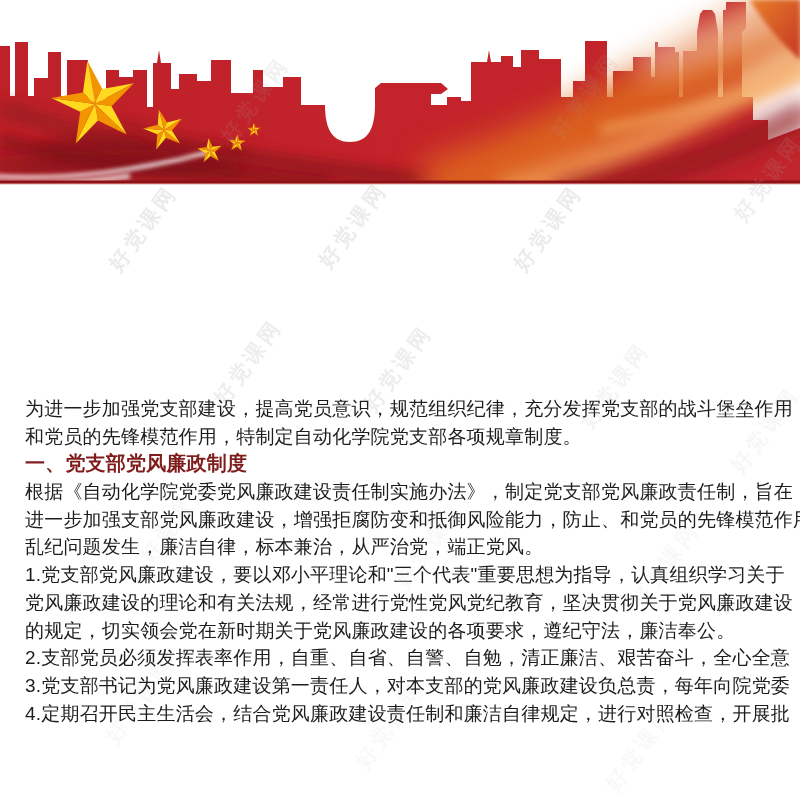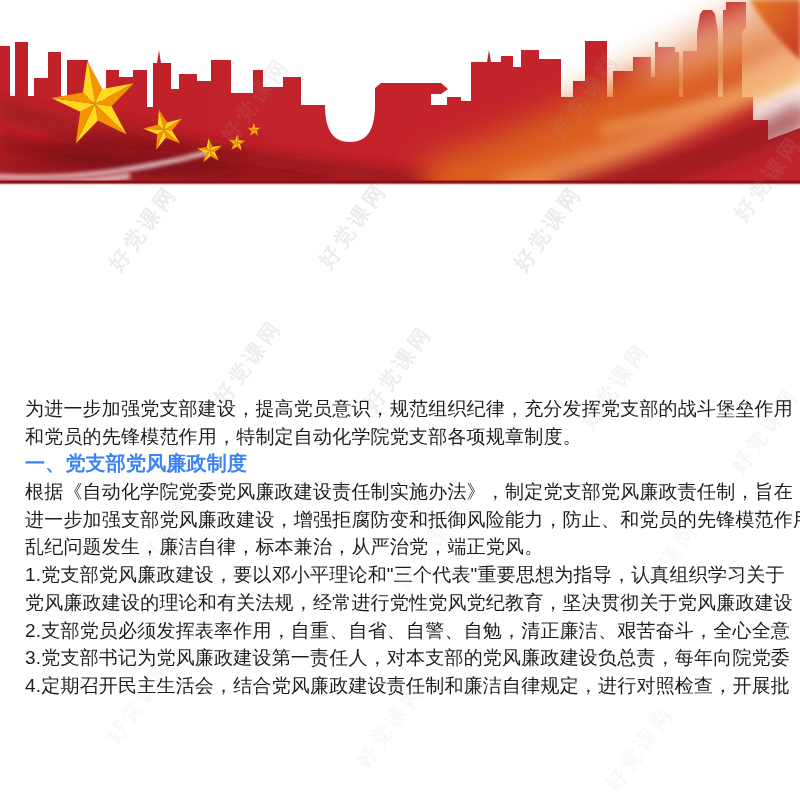--- a/index.html
+++ b/index.html
@@ -15,21 +15,21 @@
     font-weight:bold;
   }
   .doc{
     position:absolute;top:186px;left:25px;width:760px;
     padding-top:209px;color:#1d1d1d;
   }
   .line{
     height:27.7px;line-height:27.7px;font-size:19px;
     white-space:nowrap;letter-spacing:0.2px;
   }
-  .heading{font-weight:bold;font-size:20px;color:#3b82f6;}
+  .heading{font-weight:bold;font-size:20px;color:#7f1d1d;}
 </style>
 </head>
 <body>
 
 <div class="page">
 
   <svg class="header-art" viewBox="0 0 800 186" width="800" height="186">
     <defs>
       <clipPath id="clipHeader">
           <rect x="0" y="0" width="800" height="181"></rect>
@@ -179,18 +179,19 @@
 
   <div class="doc">
       <div class="line">为进一步加强党支部建设，提高党员意识，规范组织纪律，充分发挥党支部的战斗堡垒作用</div>
       <div class="line">和党员的先锋模范作用，特制定自动化学院党支部各项规章制度。</div>
       <div class="line heading">一、党支部党风廉政制度</div>
       <div class="line">根据《自动化学院党委党风廉政建设责任制实施办法》，制定党支部党风廉政责任制，旨在</div>
       <div class="line">进一步加强支部党风廉政建设，增强拒腐防变和抵御风险能力，防止、和党员的先锋模范作用</div>
       <div class="line">乱纪问题发生，廉洁自律，标本兼治，从严治党，端正党风。</div>
       <div class="line">1.党支部党风廉政建设，要以邓小平理论和"三个代表"重要思想为指导，认真组织学习关于</div>
       <div class="line">党风廉政建设的理论和有关法规，经常进行党性党风党纪教育，坚决贯彻关于党风廉政建设</div>
+      <div class="line">的规定，切实领会党在新时期关于党风廉政建设的各项要求，遵纪守法，廉洁奉公。</div>
       <div class="line">2.支部党员必须发挥表率作用，自重、自省、自警、自勉，清正廉洁、艰苦奋斗，全心全意</div>
       <div class="line">3.党支部书记为党风廉政建设第一责任人，对本支部的党风廉政建设负总责，每年向院党委</div>
       <div class="line">4.定期召开民主生活会，结合党风廉政建设责任制和廉洁自律规定，进行对照检查，开展批</div>
     </div>
 
 </div>
 
 </body></html>

